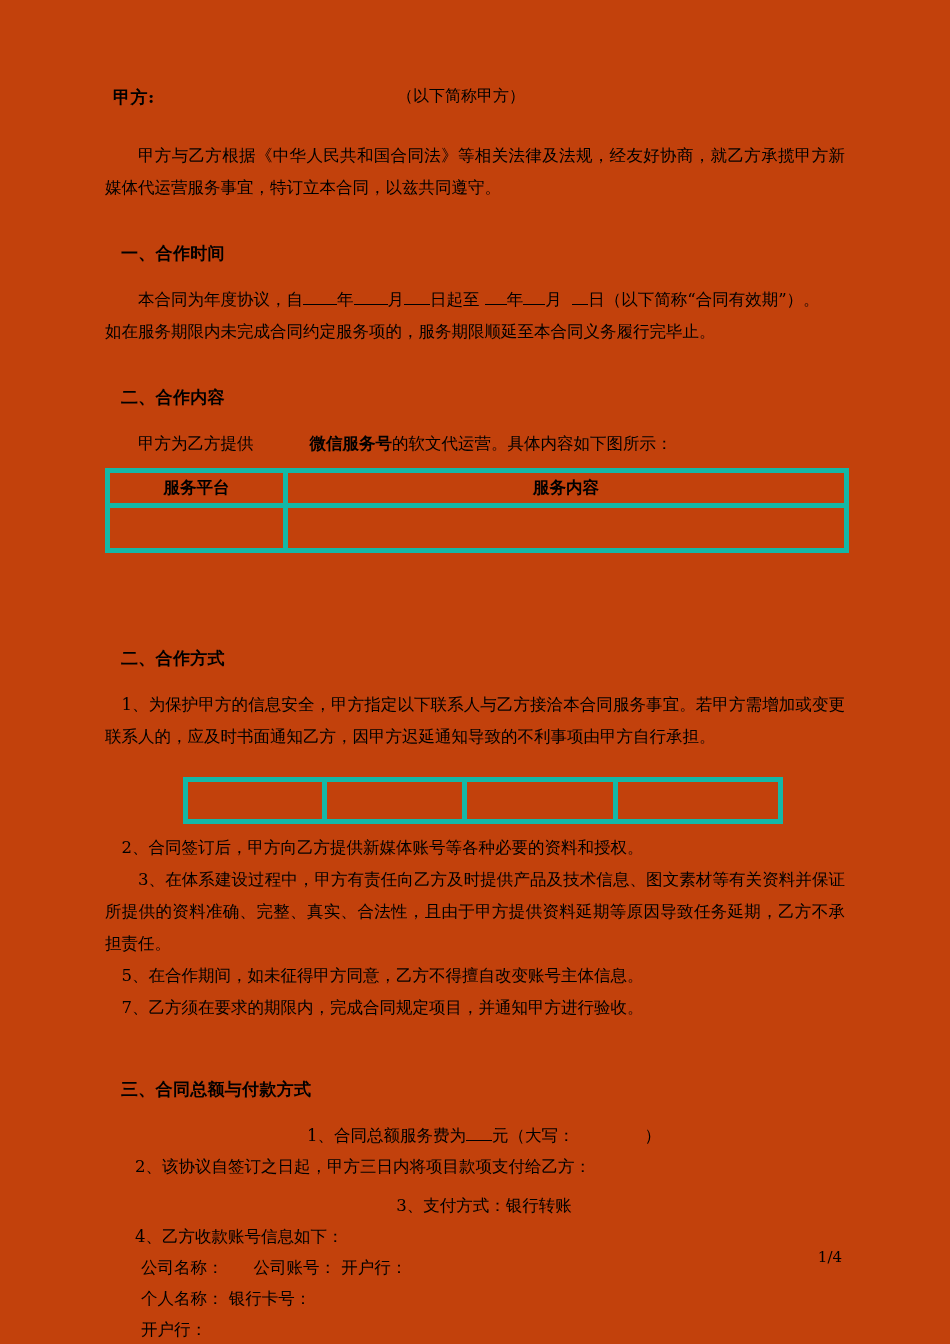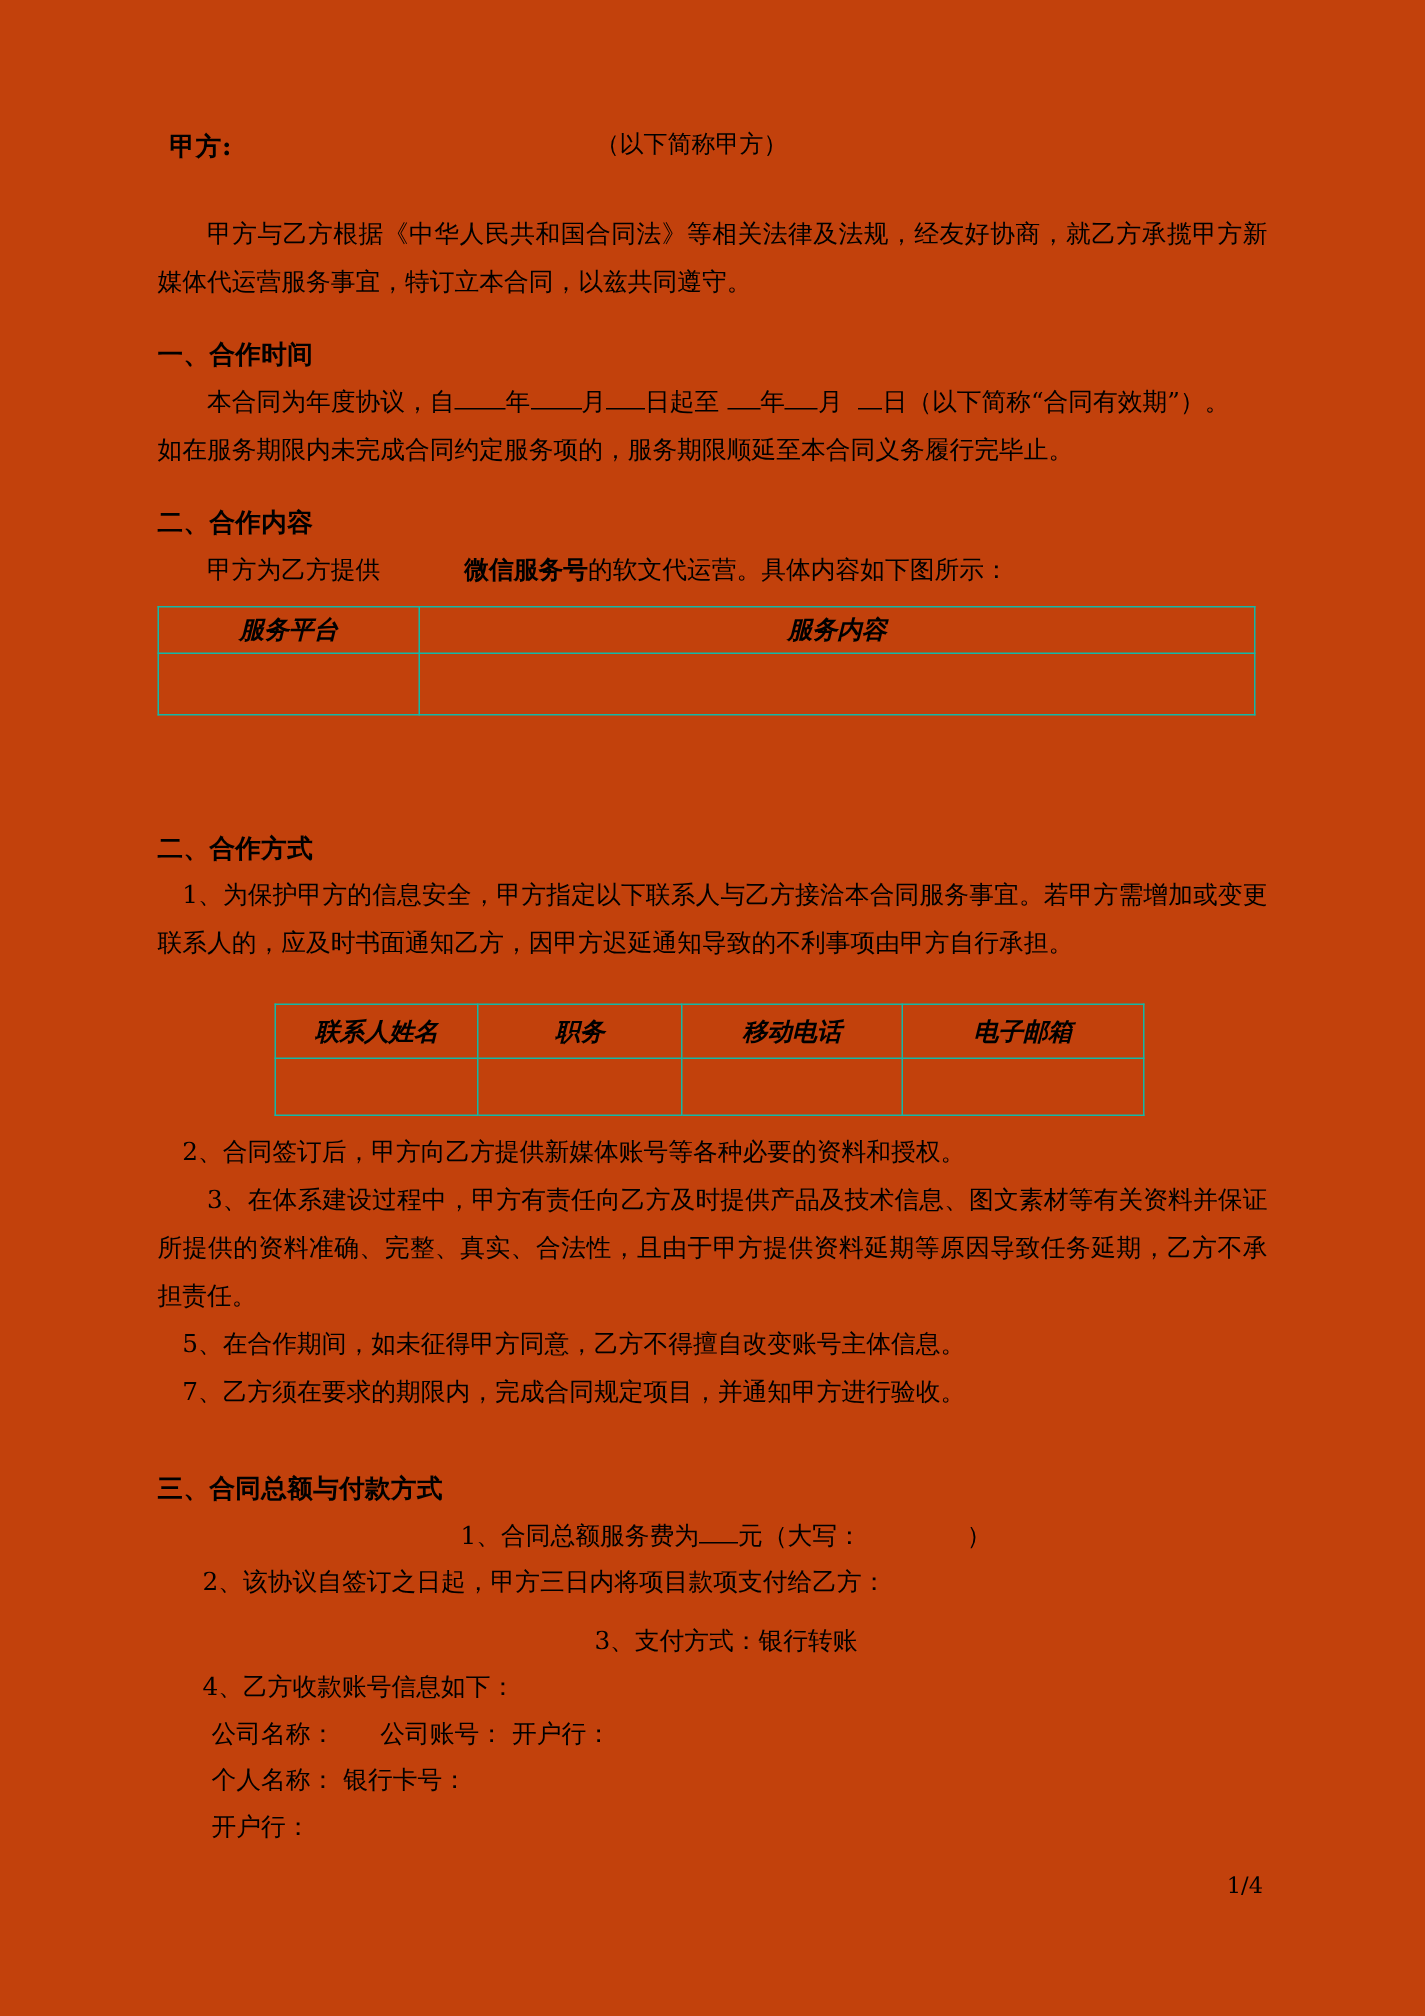--- a/index.html
+++ b/index.html
@@ -50,44 +50,43 @@
     margin: 0;
     font-size: 16.5px;
     line-height: 32px;
     text-align: justify;
     text-justify: inter-ideograph;
   }
   .indent2 { text-indent: 2em; }
   .indent1 { text-indent: 1em; }
 
   h2.section {
-    margin: 0;
+    margin: 16px;
     font-size: 17px;
     font-weight: bold;
     line-height: 30px;
     letter-spacing: 0.3px;
   }
 
   .spacer-18 { height: 18px; }
   .spacer-12 { height: 12px; }
   .spacer-8  { height: 8px; }
   .spacer-28 { height: 28px; }
   .spacer-46 { height: 46px; }
   .spacer-34 { height: 34px; }
   .spacer-24 { height: 24px; }
 
   table.grid {
     border-collapse: collapse;
     table-layout: fixed;
   }
   table.grid td {
-    border: 1px solid #14b8a6;
+    border: 5px solid #14b8a6;
     padding: 0;
     vertical-align: middle;
-    font-style: italic;
   }
   table.grid td.head {
     text-align: center;
     font-weight: bold;
     font-size: 16.5px;
     height: 30px;
   }
   table.grid td.cell {
     height: 40px;
   }
@@ -191,26 +190,20 @@
 
     <h2 class="section">二、合作方式</h2>
 
     <p class="body-para indent1">1、为保护甲方的信息安全，甲方指定以下联系人与乙方接洽本合同服务事宜。若甲方需增加或变更联系人的，应及时书面通知乙方，因甲方迟延通知导致的不利事项由甲方自行承担。</p>
 
     <div class="spacer-24"></div>
 
     <table class="grid" id="table-contacts">
       <tbody>
         <tr>
-          <td class="head k1">联系人姓名</td>
-          <td class="head k2">职务</td>
-          <td class="head k3">移动电话</td>
-          <td class="head k4">电子邮箱</td>
-        </tr>
-        <tr>
           <td class="cell k1"></td>
           <td class="cell k2"></td>
           <td class="cell k3"></td>
           <td class="cell k4"></td>
         </tr>
       </tbody>
     </table>
 
     <div class="spacer-8"></div>
 

